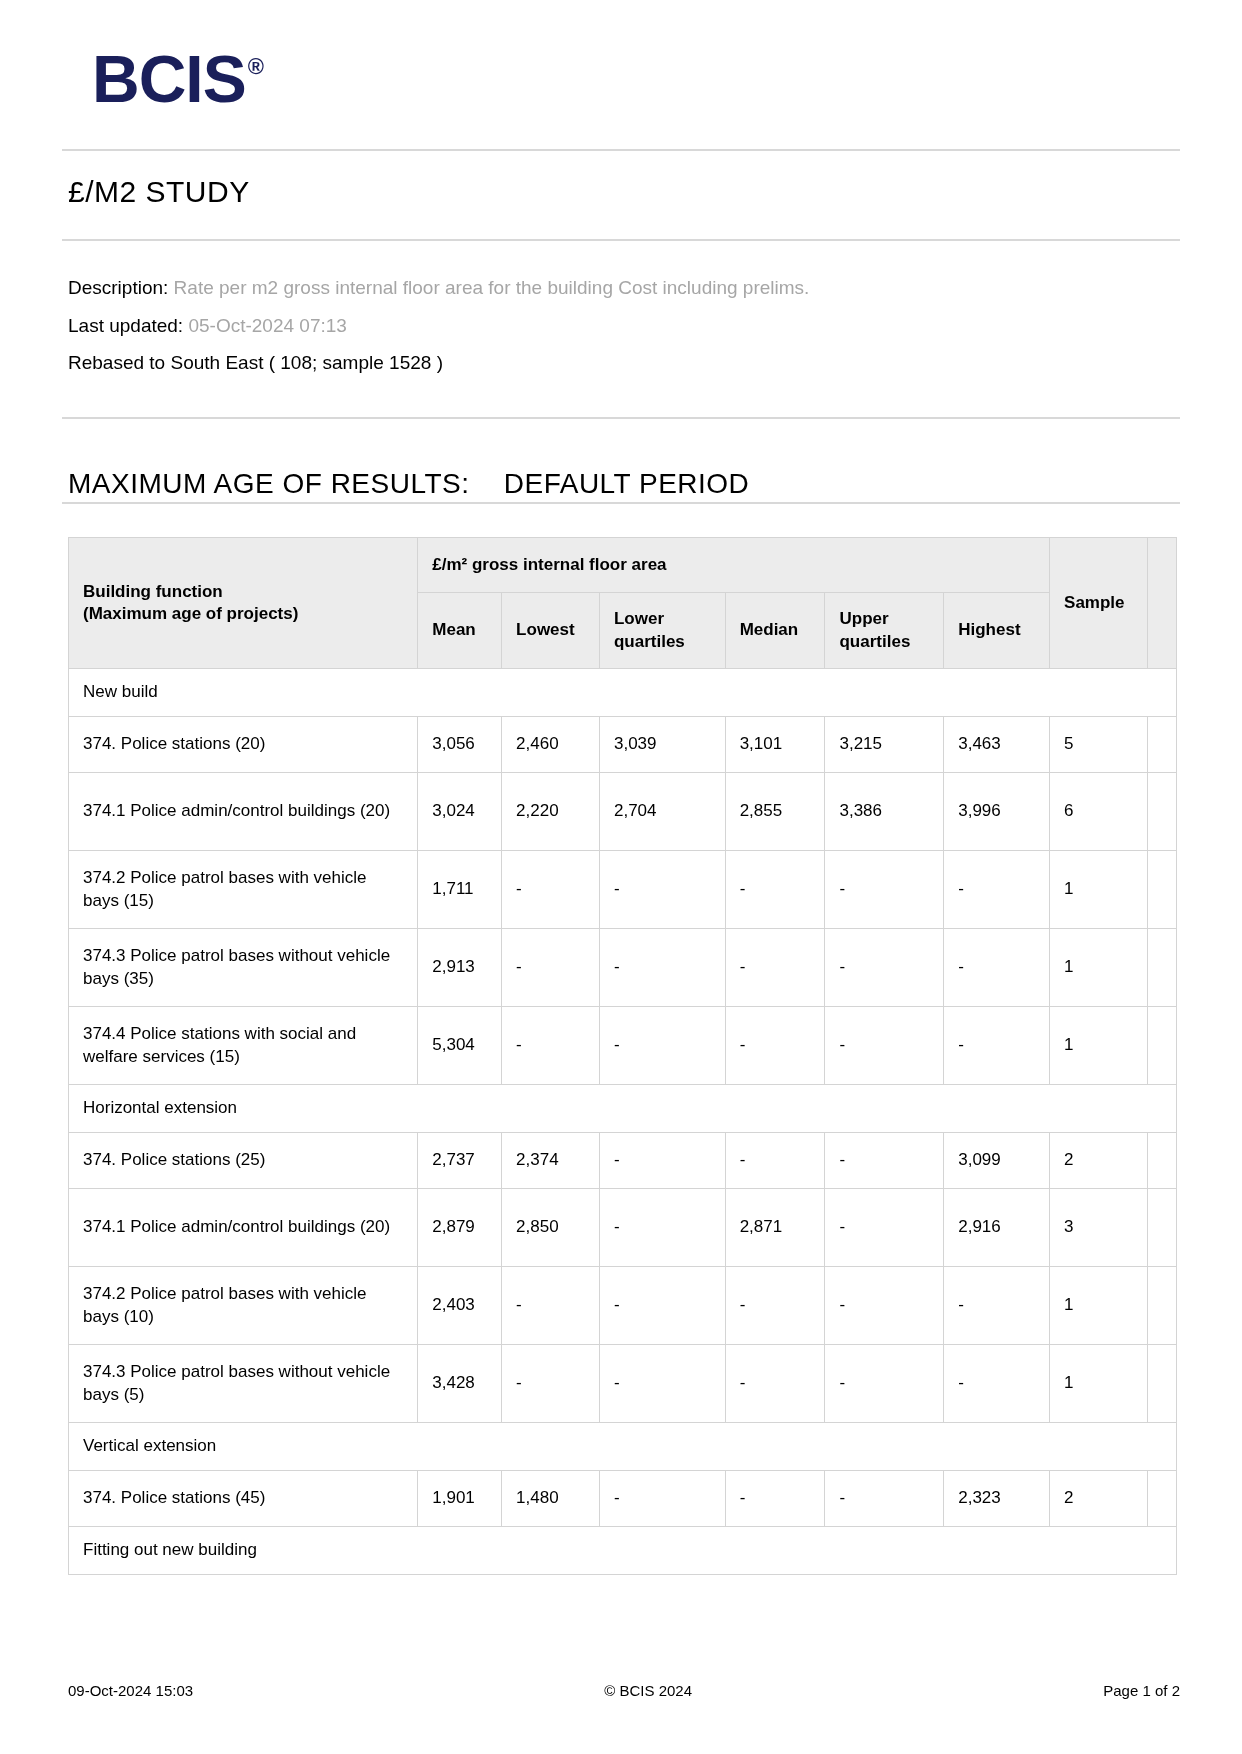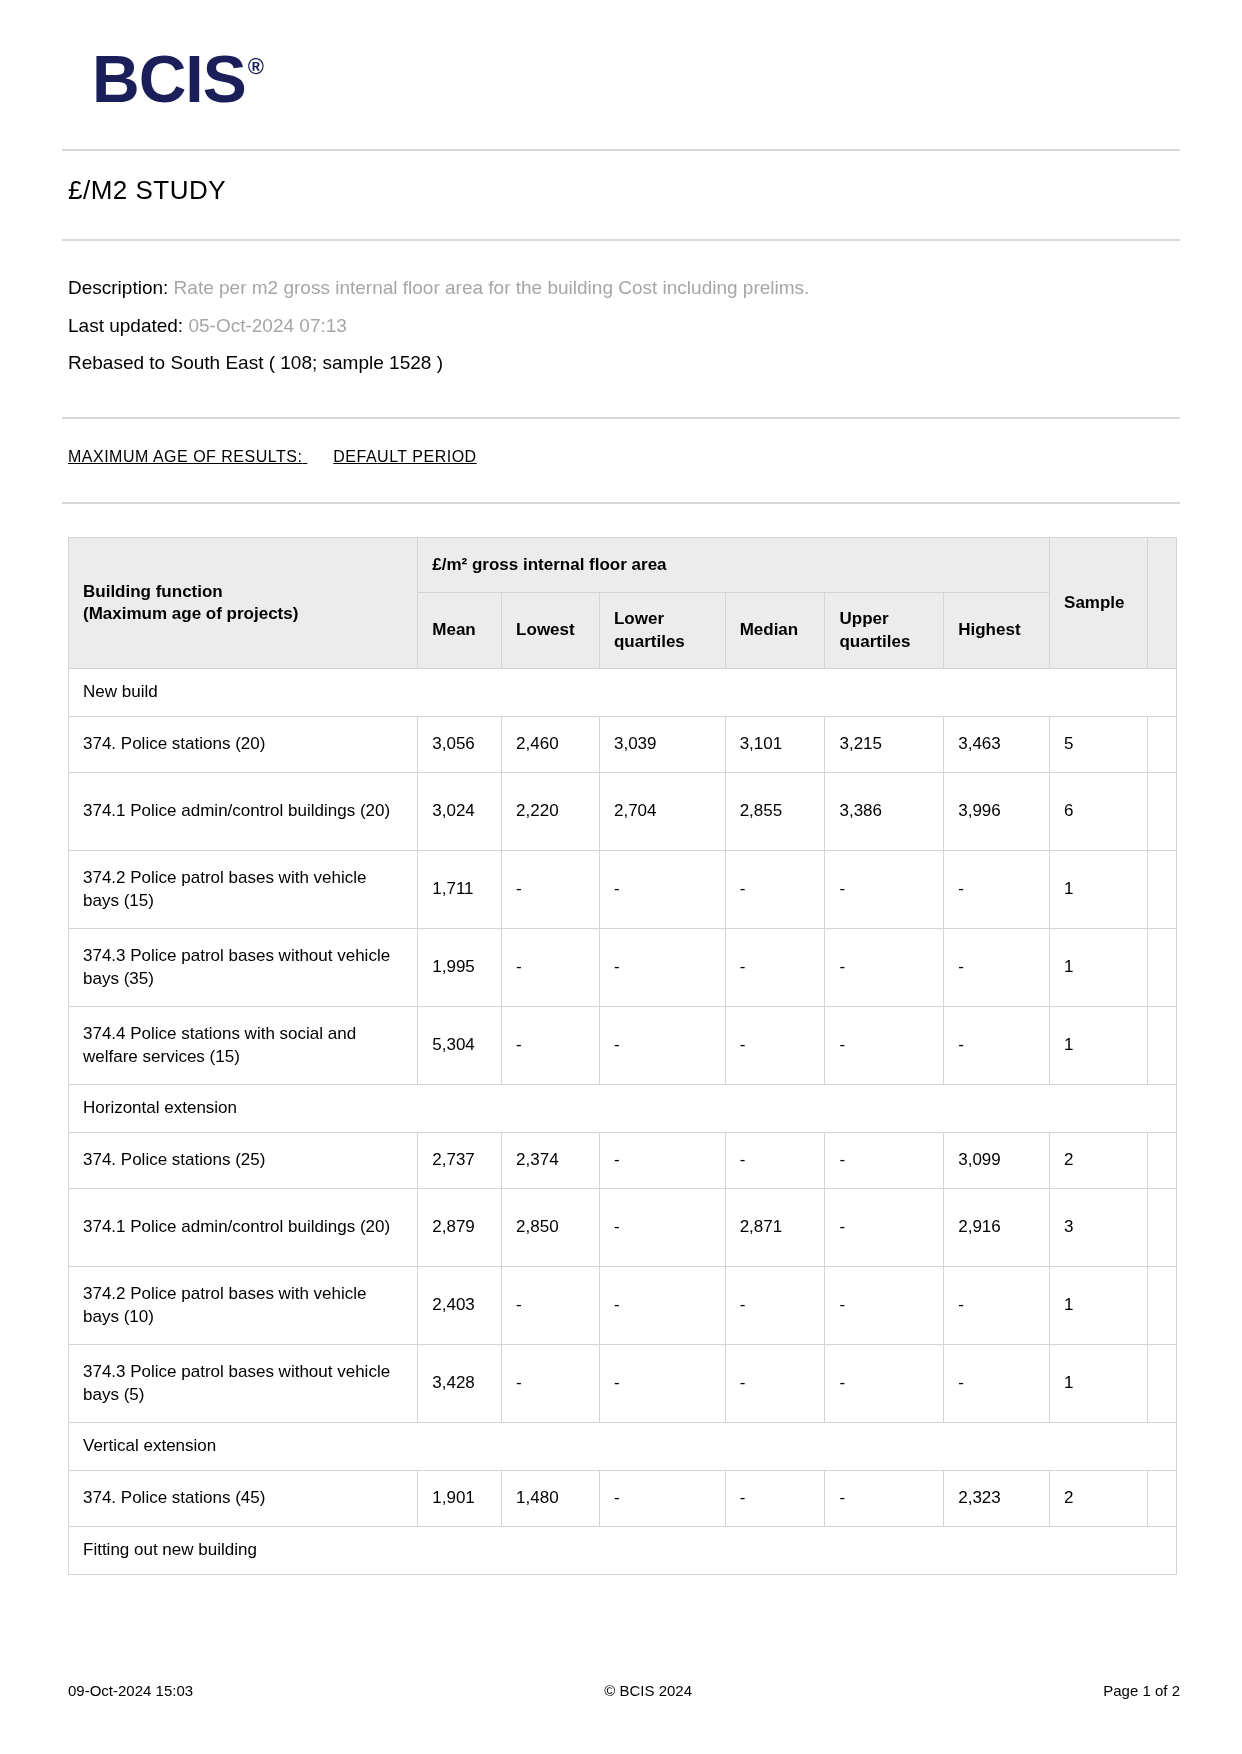--- a/index.html
+++ b/index.html
@@ -32,33 +32,33 @@
     position:absolute;left:62px;width:1118px;height:0;
     border-top:2px solid var(--rule);
   }
   .rule-1{top:149px;}
   .rule-2{top:239px;}
   .rule-3{top:417px;}
   .rule-4{top:502px;}
 
   .doc-title{
     position:absolute;top:175px;left:68px;
-    font-size:26px;letter-spacing:0.5px;
+    font-size:30px;letter-spacing:0.5px;
   }
 
   .meta{position:absolute;left:68px;font-size:19px;}
   .meta .label{color:#000;margin-top:32px;}
   .meta .value{color:var(--muted-text);}
   .meta-description{top:277px;}
   .meta-updated{top:315px;}
   .meta-rebased{top:352px;}
 
   .section-heading{
-    position:absolute;top:448px;left:68px;
-    font-size:16px;letter-spacing:0.5px;text-decoration:underline;
+    position:absolute;top:468px;left:68px;
+    font-size:28px;letter-spacing:0.5px;
   }
   .section-heading .hvalue{margin-left:26px;}
 
   table.results{
     position:absolute;top:537px;left:68px;
     width:1109px;
     border-collapse:collapse;
     font-size:17px;
   }
   table.results th, table.results td{
@@ -179,21 +179,21 @@
         <td>-</td>
         <td>-</td>
         <td>-</td>
         <td>-</td>
         <td>-</td>
         <td>1</td>
         <td></td>
       </tr>
       <tr class="double">
         <td>374.3 Police patrol bases without vehicle bays (35)</td>
-        <td>1,995</td>
+        <td>2,913</td>
         <td>-</td>
         <td>-</td>
         <td>-</td>
         <td>-</td>
         <td>-</td>
         <td>1</td>
         <td></td>
       </tr>
       <tr class="double">
         <td>374.4 Police stations with social and welfare services (15)</td>

